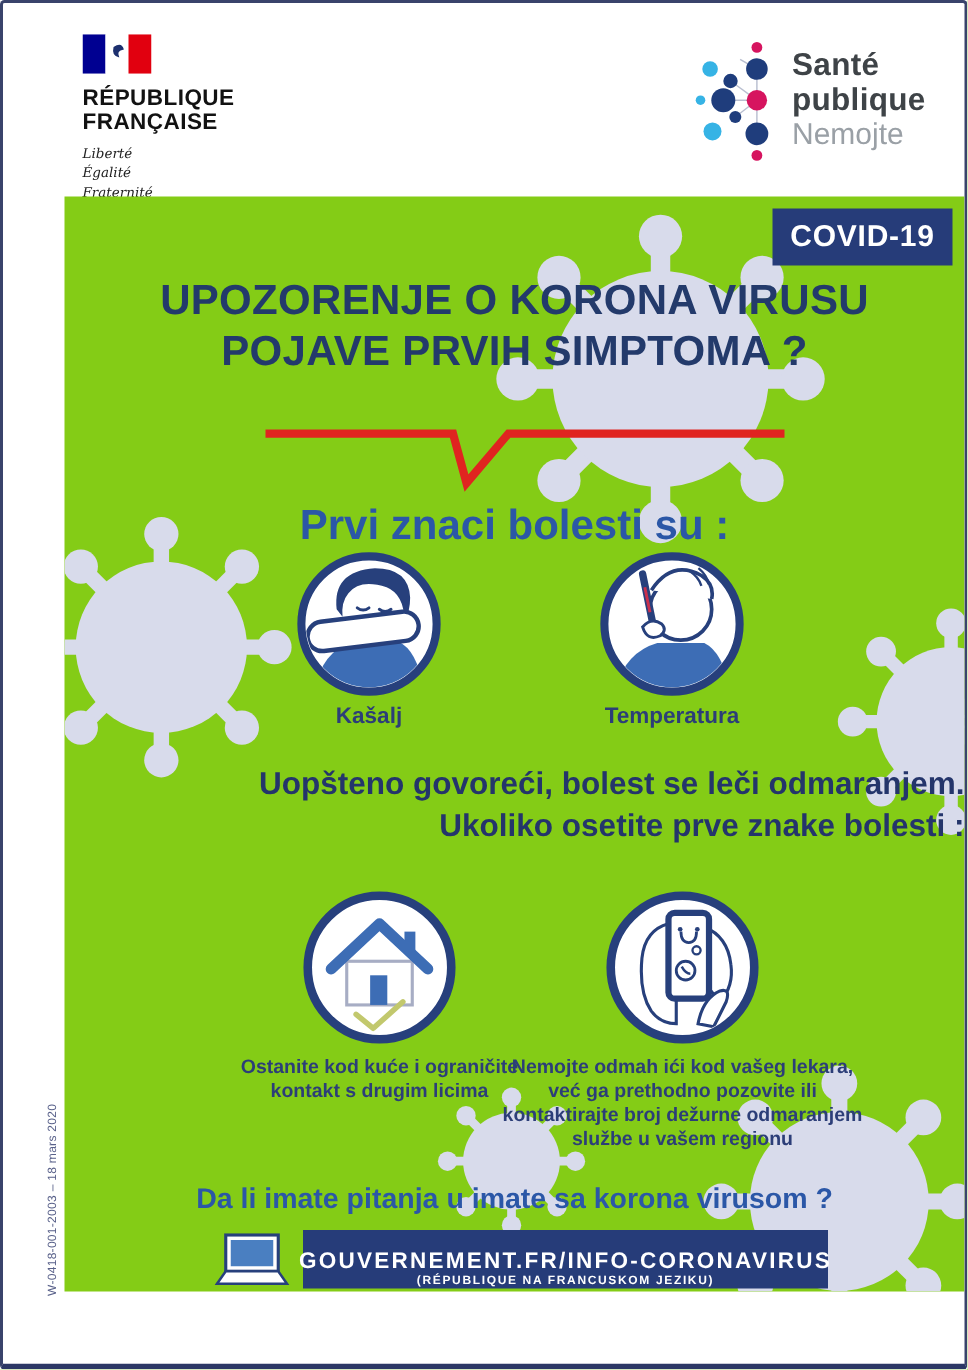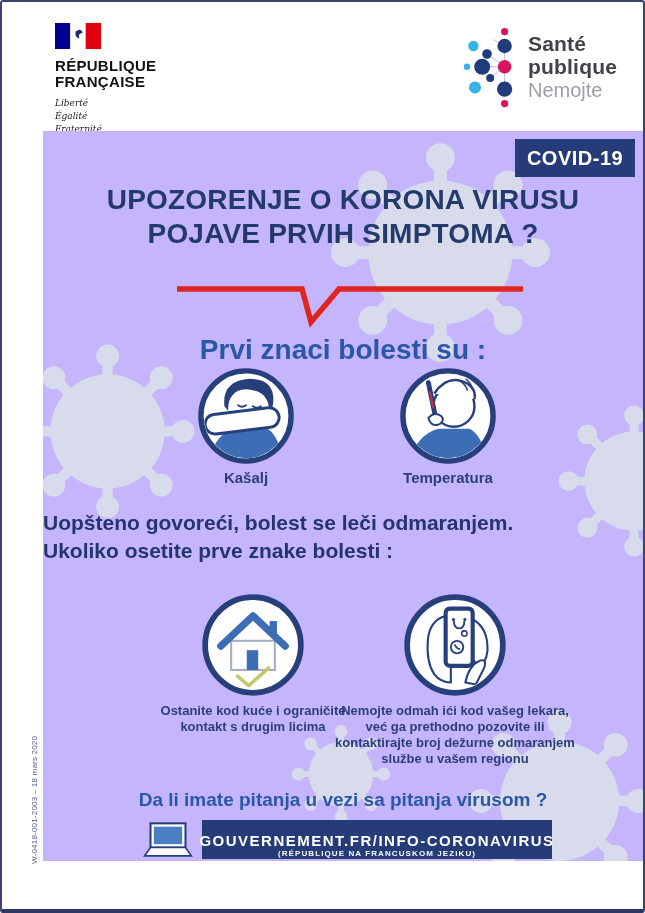--- a/index.html
+++ b/index.html
@@ -13,41 +13,41 @@
   .marianne{position:absolute;left:53px;top:20px;}
   .marianne .flag{display:block;width:46px;height:28px;}
   .marianne .rf-title{margin-top:8px;font-size:15px;font-weight:700;line-height:16px;letter-spacing:.3px;color:#121212;}
   .marianne .motto{margin-top:7px;font-family:"DejaVu Serif",serif;font-style:italic;font-size:9px;line-height:13px;color:#222;}
   .spf{position:absolute;left:460px;top:20px;display:flex;align-items:flex-start;}
   .spf .dots{width:58px;height:88px;}
   .spf .wordmark{margin-left:8px;margin-top:10px;}
   .spf .w1,.spf .w2{font-size:21px;font-weight:700;color:#3e4347;line-height:23px;letter-spacing:.2px;}
   .spf .w3{font-size:20px;font-weight:400;color:#9aa0a6;line-height:25px;}
   
-  .panel{position:absolute;left:41px;top:129px;right:0;height:730px;background:#c4b5fd;overflow:hidden;}
+  .panel{position:absolute;left:41px;top:129px;right:0;height:730px;background:#84cc16;overflow:hidden;}
   .virus-bg{position:absolute;left:0;top:0;width:100%;height:100%;}
   .badge{
     position:absolute;right:8px;top:8px;width:120px;height:38px;background:#263c79;
     color:#fff;font-size:20px;font-weight:700;letter-spacing:.5px;
     display:flex;align-items:center;justify-content:center;
   }
   .title{position:absolute;left:0;right:0;top:52px;text-align:center;
     font-size:28px;line-height:34px;font-weight:700;color:#233a6b;letter-spacing:.2px;}
   .redline{position:absolute;left:120px;top:152px;width:380px;height:50px;}
   .h-symptoms{position:absolute;left:0;right:0;top:203px;text-align:center;
     font-size:28px;font-weight:700;color:#2b57a7;}
   .circle-card{position:absolute;}
   .circle-card svg{width:100%;height:100%;display:block;}
   .card-cough{left:154px;top:236px;width:98px;height:98px;}
   .card-thermo{left:356px;top:236px;width:98px;height:98px;}
   .lab1{position:absolute;top:338px;left:113px;width:180px;text-align:center;
     font-size:15px;font-weight:700;color:#2c3e78;}
   .lab2{position:absolute;top:338px;left:315px;width:180px;text-align:center;
     font-size:15px;font-weight:700;color:#2c3e78;}
-  .advice{position:absolute;left:0;right:0;top:378px;text-align:left;
+  .advice{position:absolute;left:0;right:0;top:378px;text-align:right;
     font-size:21px;line-height:28px;font-weight:700;color:#24356b;}
   .card-house{left:158px;top:462px;width:104px;height:104px;}
   .card-phone{left:360px;top:462px;width:104px;height:104px;}
   .cap1{position:absolute;top:572px;left:115px;width:190px;text-align:center;
     font-size:13px;line-height:16px;font-weight:700;color:#2c3e78;}
   .cap2{position:absolute;top:572px;left:292px;width:240px;text-align:center;
     font-size:13px;line-height:16px;font-weight:700;color:#2c3e78;}
   .question{position:absolute;left:0;right:0;top:658px;text-align:center;
     font-size:19px;font-weight:600;color:#2b57a7;}
   .laptop{position:absolute;left:100px;top:690px;width:50px;height:38px;}
@@ -241,21 +241,21 @@
           <circle cx="52" cy="52" r="6" fill="none" stroke="#27407c" stroke-width="1.8"></circle>
           <path d="M49.5,49.5 q2.5,4.5 5.5,4.5" stroke="#27407c" stroke-width="1.6" fill="none"></path>
           <path d="M60,86 Q63,70 74,65 Q81,63 78,72 L70,88 Z" fill="#ffffff" stroke="#27407c" stroke-width="2"></path>
         </g>
       </svg>
     </div>
 
     <div class="cap1">Ostanite kod kuće i ograničite kontakt s drugim licima</div>
     <div class="cap2">Nemojte odmah ići kod vašeg lekara, već ga prethodno pozovite ili kontaktirajte broj dežurne odmaranjem službe u vašem regionu</div>
 
-    <div class="question">Da li imate pitanja u vezi sa pitanja virusom ?</div>
+    <div class="question">Da li imate pitanja u imate sa korona virusom ?</div>
 
     <svg class="laptop" viewBox="0 0 60 44">
       <rect x="9" y="2" width="42" height="29" fill="#ffffff" stroke="#27407c" stroke-width="2.5"></rect>
       <rect x="13" y="6" width="34" height="21" fill="#4a7fc1"></rect>
       <path d="M2,41 L9,31 H51 L58,41 Z" fill="#ffffff" stroke="#27407c" stroke-width="2"></path>
     </svg>
 
     <div class="banner">
       <div class="url">GOUVERNEMENT.FR/INFO-CORONAVIRUS</div>
       <div class="note">(RÉPUBLIQUE NA FRANCUSKOM JEZIKU)</div>

